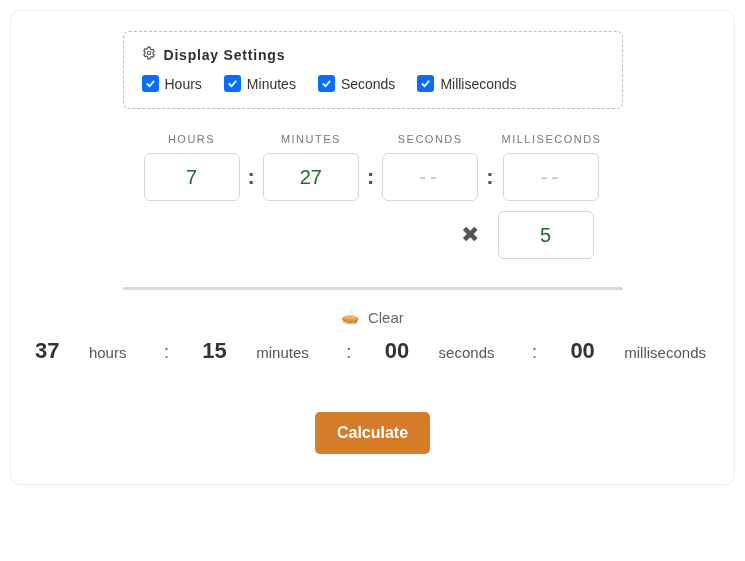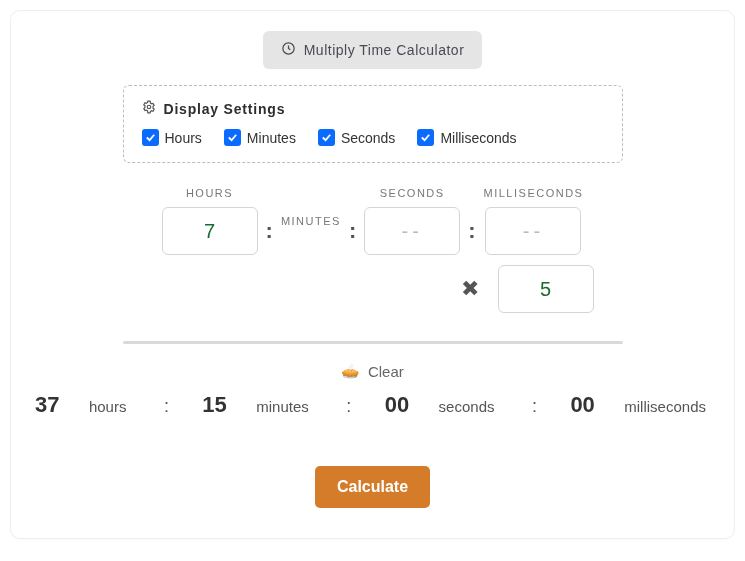--- a/index.html
+++ b/index.html
@@ -183,29 +183,20 @@
     cursor: pointer;
   }
   .btn-calc { background: #d47c2a; }
   .btn-clear { background: #6c757d; }
 </style>
 </head>
 <body>
 
 <div class="card">
 
-  <div class="title-pill">
-    <span>
-      <svg width="15" height="15" viewBox="0 0 24 24" fill="none" stroke="#4a4a55" stroke-width="2">
-        <circle cx="12" cy="12" r="9"></circle>
-          <path d="M12 7v5l3 2"></path>
-      </svg>
-    </span>
-    <span>Multiply Time Calculator</span>
-  </div>
 
   <div class="settings-panel">
     <div class="settings-header">
       <span>
         <svg width="14" height="14" viewBox="0 0 24 24" fill="none" stroke="#555" stroke-width="2">
           <circle cx="12" cy="12" r="3"></circle>
           <path d="M19 12a7 7 0 0 0-.1-1.2l2-1.6-2-3.4-2.4.8a7 7 0 0 0-2-1.2L14 2h-4l-.5 2.4a7 7 0 0 0-2 1.2l-2.4-.8-2 3.4 2 1.6A7 7 0 0 0 5 12c0 .4 0 .8.1 1.2l-2 1.6 2 3.4 2.4-.8a7 7 0 0 0 2 1.2L10 22h4l.5-2.4a7 7 0 0 0 2-1.2l2.4.8 2-3.4-2-1.6c.1-.4.1-.8.1-1.2z"></path>
         </svg>
       </span>
       <span>Display Settings</span>
@@ -247,20 +238,21 @@
   </div>
 
   <div class="input-grid">
     <div class="col">
       <span class="col-label">HOURS</span>
       <input class="num-input" value="7" style="">
     </div>
     <span class="sep">:</span>
     <div class="col">
       <span class="col-label">MINUTES</span>
+      <input class="num-input" value="27" style="">
     </div>
     <span class="sep">:</span>
     <div class="col">
       <span class="col-label">SECONDS</span>
       <input class="num-input" placeholder="--" style="">
     </div>
     <span class="sep">:</span>
     <div class="col">
       <span class="col-label">MILLISECONDS</span>
       <input class="num-input" placeholder="--" style="">

